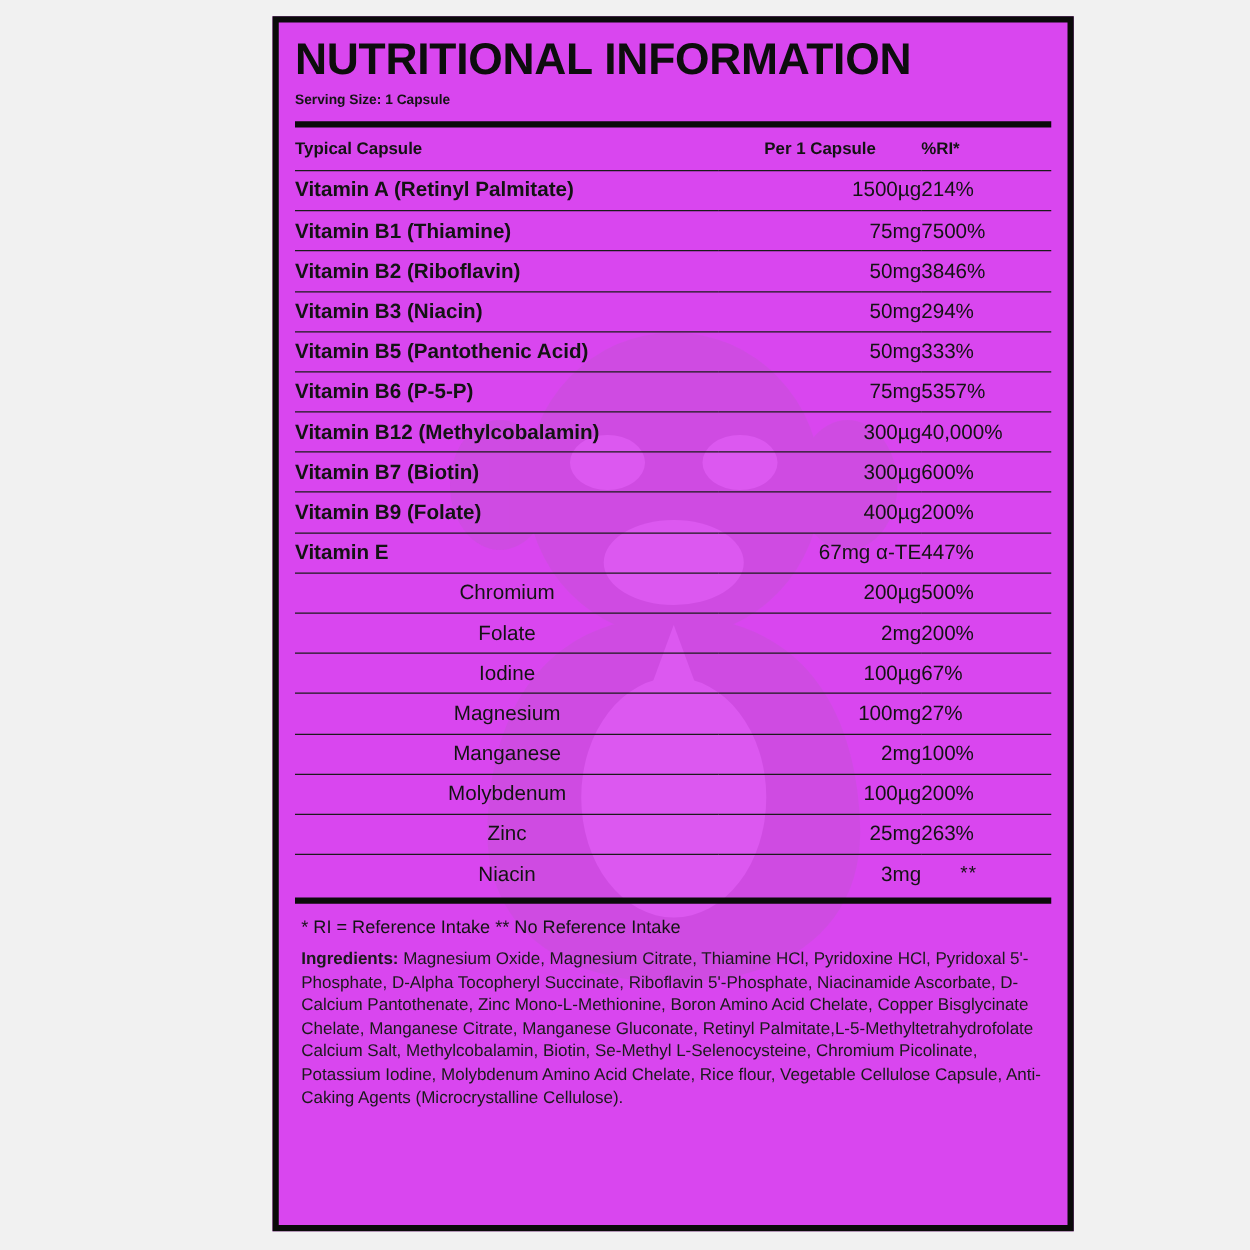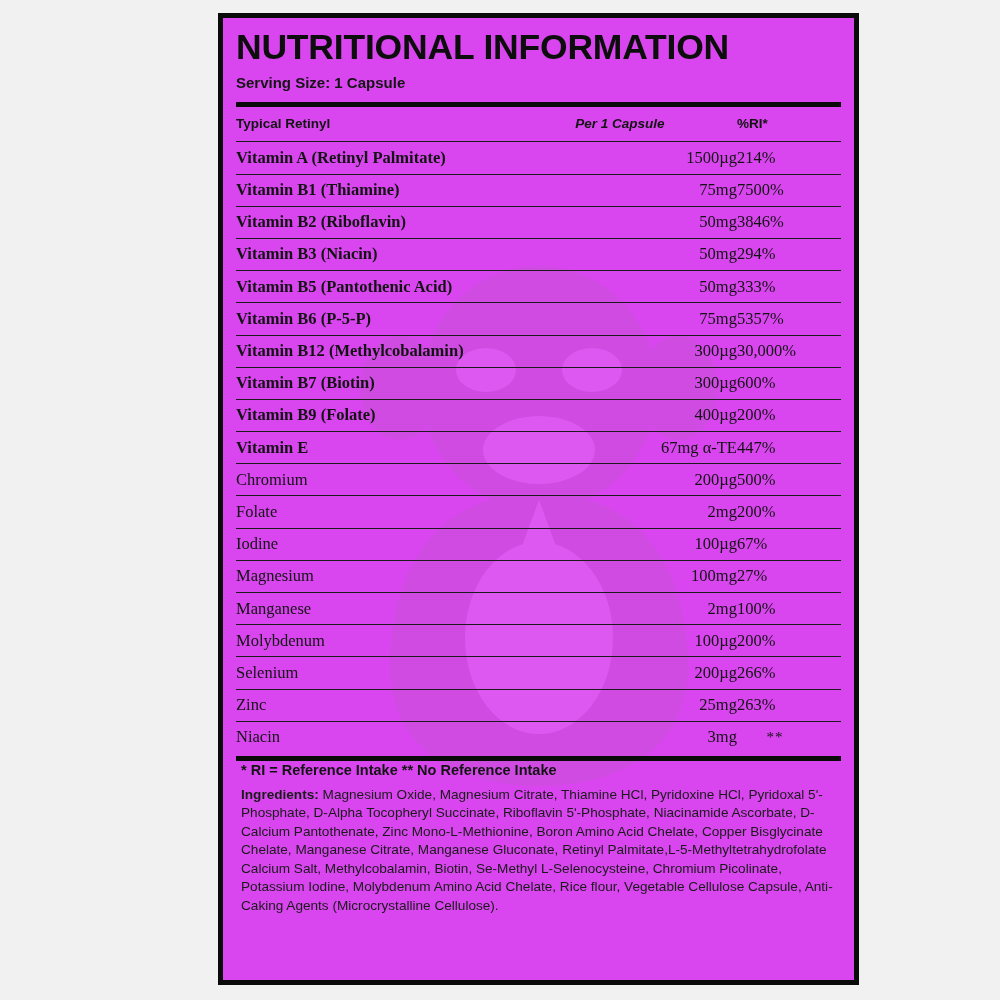--- a/index.html
+++ b/index.html
@@ -52,21 +52,21 @@
   #title {
     font-size: 35.5px;
     font-weight: bold;
     letter-spacing: -0.2px;
     color: #0d0d0d;
     line-height: 1.07;
     white-space: nowrap;
   }
 
   .serving-line {
-    font-size: 15px;
+    font-size: 11px;
     font-weight: bold;
     color: #141414;
     line-height: 1.36;
     margin-top: 0px;
   }
   #serving-block { margin-top: 7px; }
 
   .rule-thick {
     height: 5px;
     background: #0a0a0a;
@@ -93,43 +93,42 @@
   }
 
   
   thead th {
     font-size: 13.5px;
     font-weight: bold;
     height: 34px;
     line-height: 34px;
   }
   th.h-name { text-align: left; padding-left: 5px; }
-  th.h-amt  { text-align: left; padding-right: 22px; font-style: italic; }
+  th.h-amt  { text-align: center; padding-right: 22px; }
   th.h-ri   { text-align: left;  padding-left: 10px; }
 
   tbody tr { height: 31.2px; }
   tbody td {
     border-top: 1.6px solid #1b1b1b;
     font-size: 16.5px;
     line-height: 1.1;
     height: 31.2px;
-    font-family: Liberation Serif, serif;
   }
   td.n { text-align: left;  padding-left: 5px; }
   td.a { text-align: right; padding-right: 22px; font-weight: normal; }
   td.r { text-align: left;  padding-left: 10px; font-weight: normal; margin-top: 32px; }
   tr.bold td.n { font-weight: bold; }
-  tr.reg  td.n { font-weight: normal; }
+  tr.reg  td.n { font-weight: normal; text-align: center; }
   td.r.stars { text-align: center; padding-left: 0; padding-right: 28px; font-size: 15px; letter-spacing: 1px; }
 
   #footnote {
     font-size: 14.5px;
-    font-weight: bold;
+    font-weight: normal;
     color: #131313;
-    margin-top: 1px;
+    margin-top: 11px;
     padding-left: 5px;
   }
 
   #ingredients {
     font-size: 13.6px;
     line-height: 1.36;
     color: #1a1a1a;
     margin-top: 8px;
     padding-left: 5px;
     padding-right: 2px;
@@ -173,21 +172,21 @@
     <div id="rule-top" class="rule-thick"></div>
 
     <table class="nutri">
       <colgroup>
         <col class="c-name">
           <col class="c-amt">
           <col class="c-ri">
       </colgroup>
       <thead>
         <tr>
-          <th class="h-name">Typical Retinyl</th>
+          <th class="h-name">Typical Capsule</th>
           <th class="h-amt">Per 1 Capsule</th>
           <th class="h-ri">%RI*</th>
         </tr>
       </thead>
       <tbody id="nutri-body">
           <tr class="bold">
             <td class="n">Vitamin A (Retinyl Palmitate)</td>
             <td class="a">1500µg</td>
             <td class="r">214%</td>
           </tr>
@@ -212,21 +211,21 @@
             <td class="r">333%</td>
           </tr>
           <tr class="bold">
             <td class="n">Vitamin B6 (P-5-P)</td>
             <td class="a">75mg</td>
             <td class="r">5357%</td>
           </tr>
           <tr class="bold">
             <td class="n">Vitamin B12 (Methylcobalamin)</td>
             <td class="a">300µg</td>
-            <td class="r">30,000%</td>
+            <td class="r">40,000%</td>
           </tr>
           <tr class="bold">
             <td class="n">Vitamin B7 (Biotin)</td>
             <td class="a">300µg</td>
             <td class="r">600%</td>
           </tr>
           <tr class="bold">
             <td class="n">Vitamin B9 (Folate)</td>
             <td class="a">400µg</td>
             <td class="r">200%</td>
@@ -260,25 +259,20 @@
             <td class="n">Manganese</td>
             <td class="a">2mg</td>
             <td class="r">100%</td>
           </tr>
           <tr class="reg">
             <td class="n">Molybdenum</td>
             <td class="a">100µg</td>
             <td class="r">200%</td>
           </tr>
           <tr class="reg">
-            <td class="n">Selenium</td>
-            <td class="a">200µg</td>
-            <td class="r">266%</td>
-          </tr>
-          <tr class="reg">
             <td class="n">Zinc</td>
             <td class="a">25mg</td>
             <td class="r">263%</td>
           </tr>
           <tr class="reg">
             <td class="n">Niacin</td>
             <td class="a">3mg</td>
             <td class="r stars">**</td>
           </tr>
         </tbody>

